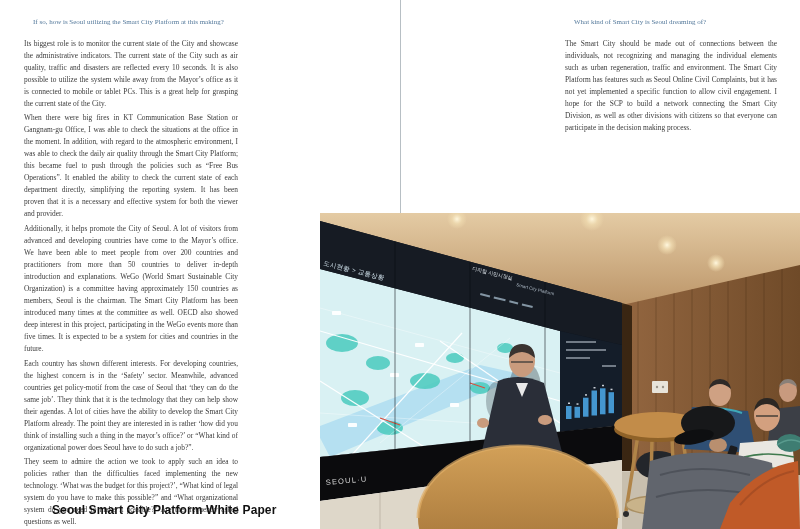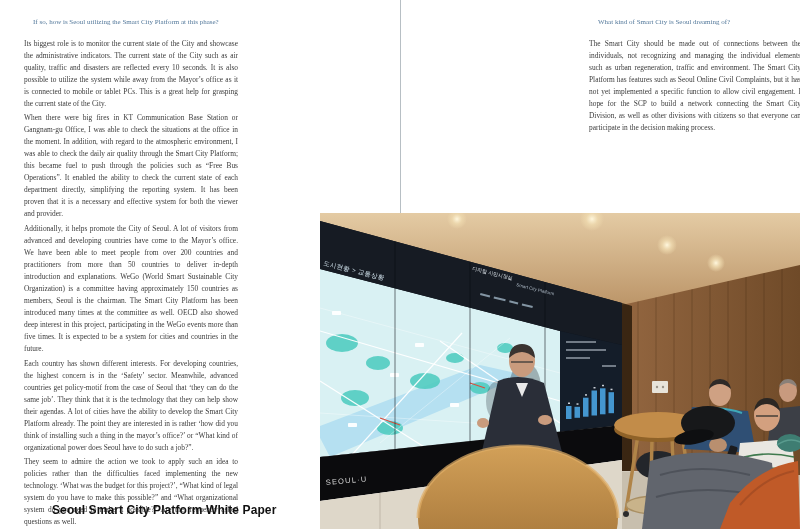--- a/index.html
+++ b/index.html
@@ -1,37 +1,37 @@
 <!DOCTYPE html>
 <html><head>
 <meta charset="utf-8">
 <style>
   html,body{margin:0;padding:0;background:#ffffff;}
   .spread{position:relative;width:800px;height:529px;background:#ffffff;overflow:hidden;
           font-family:"Liberation Serif",serif;}
   .col{position:absolute;top:10px;width:214px;}
   .col-left{left:24px;}
-  .col-right{left:589px;width:212px;}
+  .col-right{left:565px;width:212px;}
   .qa{color:#54799b;font-size:7px;line-height:11.8px;font-weight:normal;
       margin:7px 0 9px;padding:0 1px 0 9px;text-align:justify;}
   .body-p{font-size:7.4px;line-height:12px;text-align:justify;color:#3b3b3b;
           margin:0 0 2.6px;}
   .footer{position:absolute;left:24px;top:503px;font-family:"Liberation Sans",sans-serif;
           font-weight:bold;font-size:12px;color:#101010;letter-spacing:0.1px;padding-left:28px;}
   .fold{position:absolute;left:400px;top:0;width:1px;height:213px;background:#b7bfc4;}
   .photo{position:absolute;left:320px;top:213px;width:480px;height:316px;}
   svg text{font-family:"Liberation Sans",sans-serif;}
 </style>
 </head>
 <body>
 
 <div class="spread">
 
   <div class="col col-left">
-    <div class="qa">If so, how is Seoul utilizing the Smart City Platform at this phase?</div>
+    <div class="qa">If so, how is Seoul utilizing the Smart City Platform at this making?</div>
     <p class="body-p">Its biggest role is to monitor the current state of the City and showcase the administrative indicators. The current state of the City such as air quality, traffic and disasters are reflected every 10 seconds. It is also possible to utilize the system while away from the Mayor’s office as it is connected to mobile or tablet PCs. This is a great help for grasping the current state of the City.</p>
     <p class="body-p">When there were big fires in KT Communication Base Station or Gangnam-gu Office, I was able to check the situations at the office in the moment. In addition, with regard to the atmospheric environment, I was able to check the daily air quality through the Smart City Platform; this became fuel to push through the policies such as “Free Bus Operations”. It enabled the ability to check the current state of each department directly, simplifying the reporting system. It has been proven that it is a necessary and effective system for both the viewer and provider.</p>
     <p class="body-p">Additionally, it helps promote the City of Seoul. A lot of visitors from advanced and developing countries have come to the Mayor’s office. We have been able to meet people from over 200 countries and practitioners from more than 50 countries to deliver in-depth introduction and explanations. WeGo (World Smart Sustainable City Organization) is a committee having approximately 150 countries as members, Seoul is the chairman. The Smart City Platform has been introduced many times at the committee as well. OECD also showed deep interest in this project, participating in the WeGo events more than five times. It is expected to be a system for cities and countries in the future.</p>
     <p class="body-p">Each country has shown different interests. For developing countries, the highest concern is in the ‘Safety’ sector. Meanwhile, advanced countries get policy-motif from the case of Seoul that ‘they can do the same job’. They think that it is the technology that they can help show their agendas. A lot of cities have the ability to develop the Smart City Platform already. The point they are interested in is rather ‘how did you think of installing such a thing in the mayor’s office?’ or “What kind of organizational power does Seoul have to do such a job?”.</p>
     <p class="body-p">They seem to admire the action we took to apply such an idea to policies rather than the difficulties faced implementing the new technology. ‘What was the budget for this project?’, “What kind of legal system do you have to make this possible?” and “What organizational system do you need to make it possible?” Are the frequently asked questions as well.</p>
   </div>
   <div class="footer">Seoul Smart City Platform White Paper</div>
 
   <div class="fold"></div>
 

